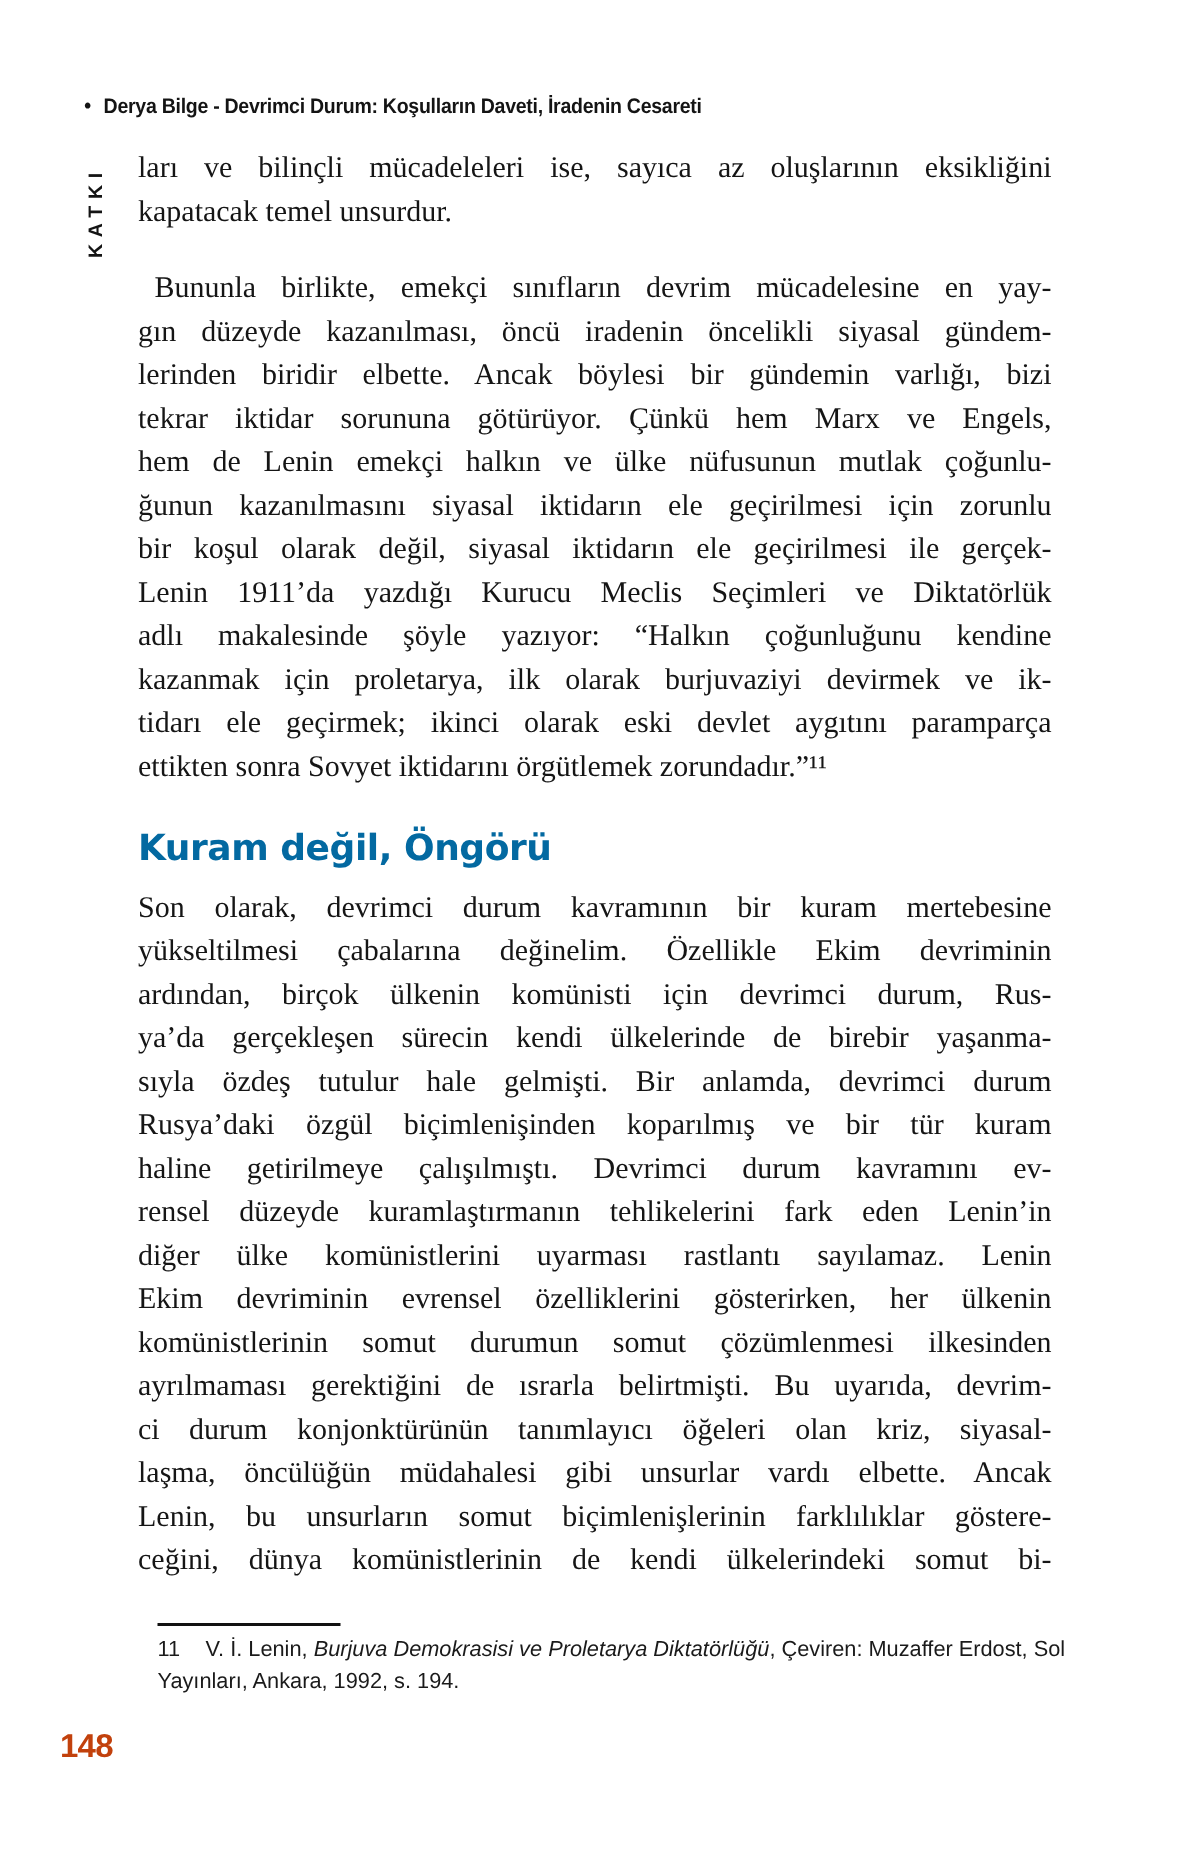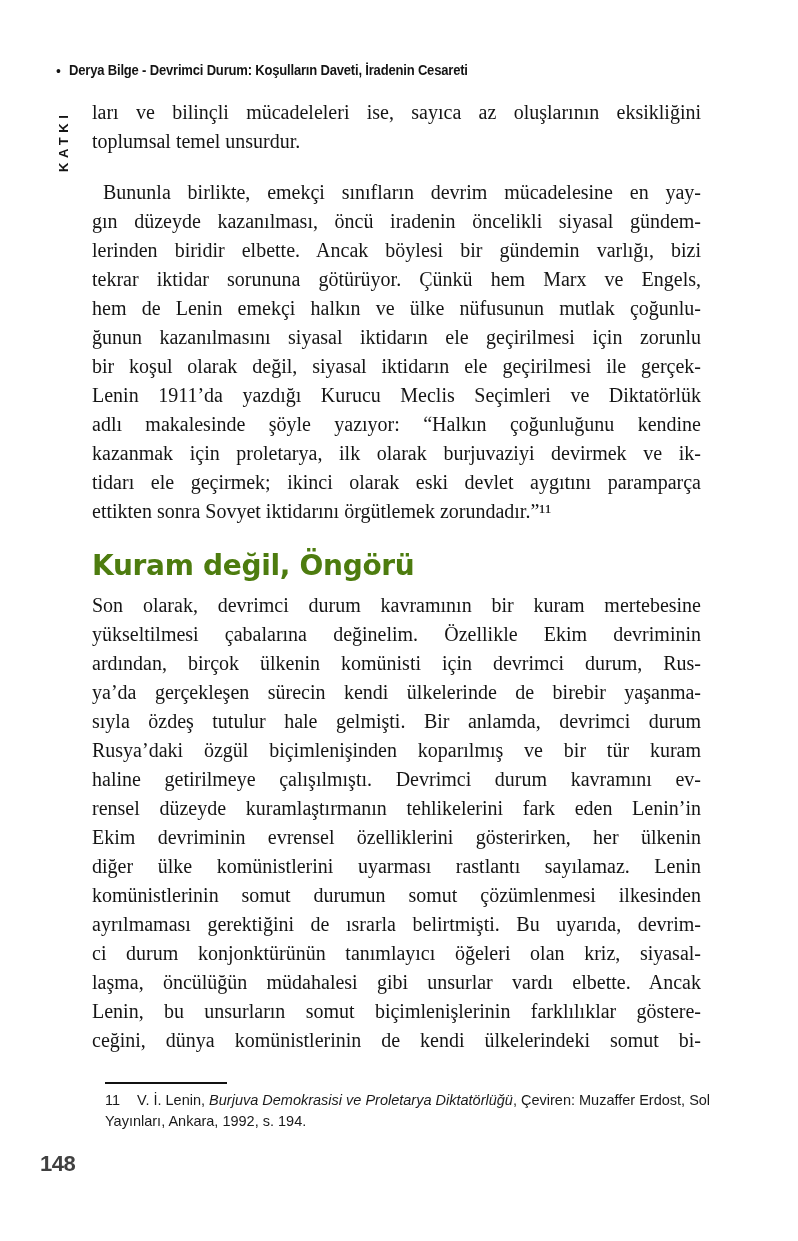--- a/index.html
+++ b/index.html
@@ -66,23 +66,23 @@
   .para .line:last-child { text-align-last: left; }
   .para.cont-next .line:last-child { text-align-last: justify; }
   .para.indent-first .line:first-child { text-indent: 11px; }
   .para + .para { margin-top: 22px; }
 
   .section-heading {
     margin-top: 25px;
     margin-bottom: 11px;
     font-family: "DejaVu Sans", sans-serif;
     font-weight: 700;
-    font-size: 28px;
+    font-size: 24px;
     letter-spacing: -0.3px;
-    color: #4d7c0f;
+    color: #0369a1;
   }
 
   
   .footnote {
     position: absolute;
     left: 105px;
     top: 1082px;
     width: 612px;
     font-family: "Liberation Sans", sans-serif;
     font-size: 14.5px;
@@ -100,41 +100,41 @@
 
   
   .page-number {
     position: absolute;
     left: 40px;
     top: 1151px;
     font-family: "Liberation Sans", sans-serif;
     font-weight: 800;
     font-size: 22px;
     letter-spacing: -0.5px;
-    color: #404040;
+    color: #c2410c;
   }
 </style>
 </head>
 <body>
 
 <div class="page">
 
   <div class="header-row">
     <span class="header-bullet">•</span>
     <span>
       <span class="header-author">Derya Bilge - </span><span class="header-title">Devrimci Durum: Koşulların Daveti, İradenin Cesareti</span>
     </span>
   </div>
 
   <div class="side-label">KATKI</div>
 
   <div class="body-block">
     <div class="para">
         <div class="line">ları ve bilinçli mücadeleleri ise, sayıca az oluşlarının eksikliğini</div>
-        <div class="line">toplumsal temel unsurdur.</div>
+        <div class="line">kapatacak temel unsurdur.</div>
       </div>
     <div class="para indent-first">
         <div class="line">Bununla birlikte, emekçi sınıfların devrim mücadelesine en yay-</div>
         <div class="line">gın düzeyde kazanılması, öncü iradenin öncelikli siyasal gündem-</div>
         <div class="line">lerinden biridir elbette. Ancak böylesi bir gündemin varlığı, bizi</div>
         <div class="line">tekrar iktidar sorununa götürüyor. Çünkü hem Marx ve Engels,</div>
         <div class="line">hem de Lenin emekçi halkın ve ülke nüfusunun mutlak çoğunlu-</div>
         <div class="line">ğunun kazanılmasını siyasal iktidarın ele geçirilmesi için zorunlu</div>
         <div class="line">bir koşul olarak değil, siyasal iktidarın ele geçirilmesi ile gerçek-</div>
         <div class="line">Lenin 1911’da yazdığı Kurucu Meclis Seçimleri ve Diktatörlük</div>
@@ -146,22 +146,22 @@
     <div class="section-heading">Kuram değil, Öngörü</div>
     <div class="para cont-next">
         <div class="line">Son olarak, devrimci durum kavramının bir kuram mertebesine</div>
         <div class="line">yükseltilmesi çabalarına değinelim. Özellikle Ekim devriminin</div>
         <div class="line">ardından, birçok ülkenin komünisti için devrimci durum, Rus-</div>
         <div class="line">ya’da gerçekleşen sürecin kendi ülkelerinde de birebir yaşanma-</div>
         <div class="line">sıyla özdeş tutulur hale gelmişti. Bir anlamda, devrimci durum</div>
         <div class="line">Rusya’daki özgül biçimlenişinden koparılmış ve bir tür kuram</div>
         <div class="line">haline getirilmeye çalışılmıştı. Devrimci durum kavramını ev-</div>
         <div class="line">rensel düzeyde kuramlaştırmanın tehlikelerini fark eden Lenin’in</div>
+        <div class="line">diğer ülke komünistlerini uyarması rastlantı sayılamaz. Lenin</div>
         <div class="line">Ekim devriminin evrensel özelliklerini gösterirken, her ülkenin</div>
-        <div class="line">diğer ülke komünistlerini uyarması rastlantı sayılamaz. Lenin</div>
         <div class="line">komünistlerinin somut durumun somut çözümlenmesi ilkesinden</div>
         <div class="line">ayrılmaması gerektiğini de ısrarla belirtmişti. Bu uyarıda, devrim-</div>
         <div class="line">ci durum konjonktürünün tanımlayıcı öğeleri olan kriz, siyasal-</div>
         <div class="line">laşma, öncülüğün müdahalesi gibi unsurlar vardı elbette. Ancak</div>
         <div class="line">Lenin, bu unsurların somut biçimlenişlerinin farklılıklar göstere-</div>
         <div class="line">ceğini, dünya komünistlerinin de kendi ülkelerindeki somut bi-</div>
       </div>
   </div>
 
   <div class="footnote">

